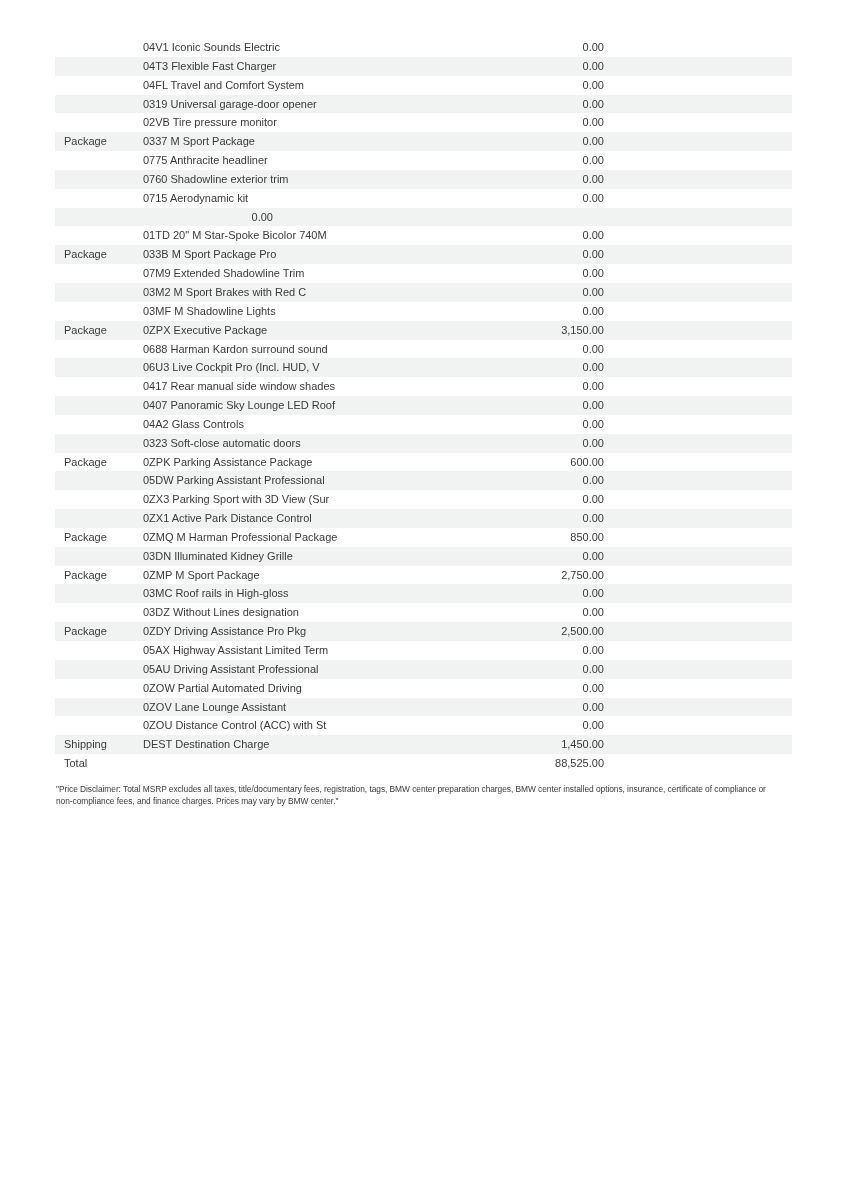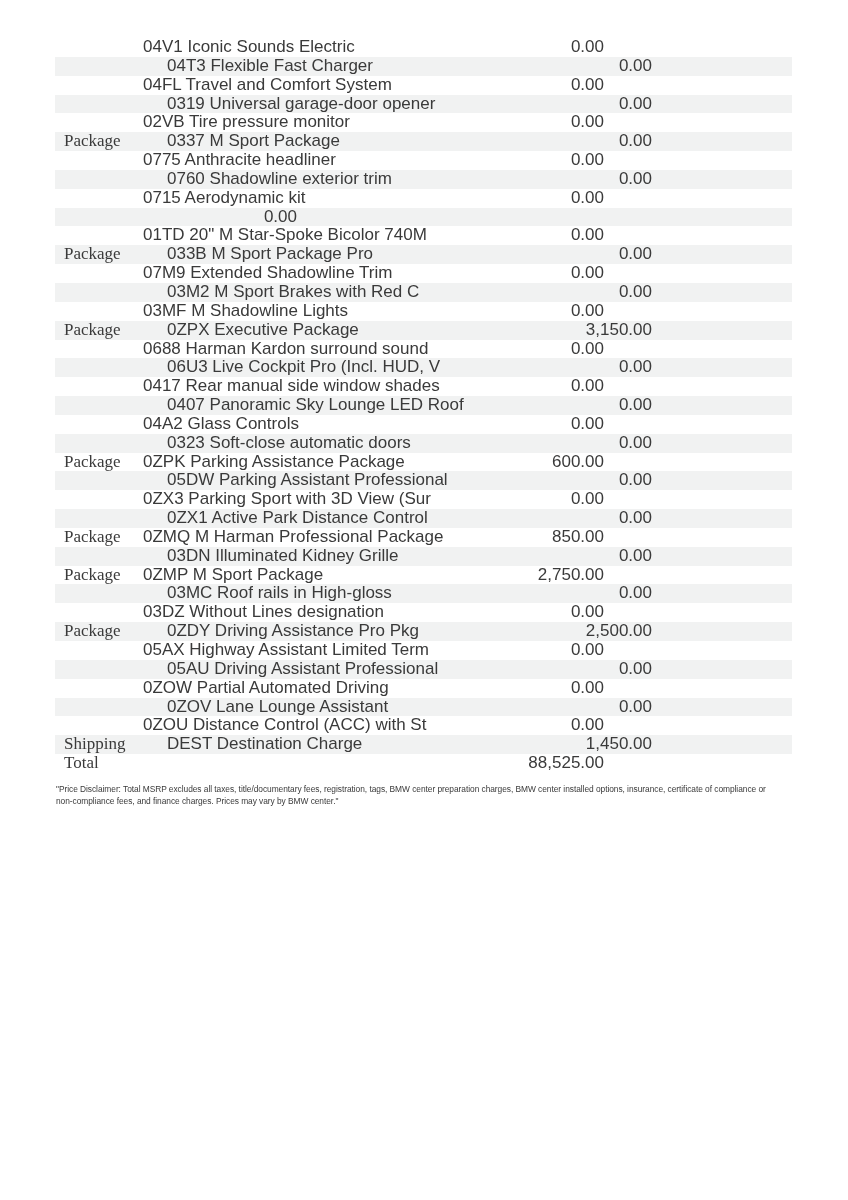--- a/index.html
+++ b/index.html
@@ -19,35 +19,33 @@
   .options-table {
     position: absolute;
     left: 55px;
     top: 38px;
     width: 737px;
   }
   .row {
     display: flex;
     align-items: flex-start;
     height: 18.85px;
-    font-size: 17px;
+    font-size: 11px;
     line-height: 18.85px;
     white-space: nowrap;
   }
   .row.alt {
     background: var(--stripe, #f1f2f2);
-    gap: 24px;
   }
   .cell-cat {
     width: 88px;
     padding-left: 9px;
     box-sizing: border-box;
     flex-shrink: 0;
     overflow: hidden;
-    font-family: Liberation Serif, serif;
   }
   .cell-desc {
     width: 331px;
     flex-shrink: 0;
     overflow: hidden;
   }
   .cell-price {
     width: 130px;
     flex-shrink: 0;
     text-align: right;

